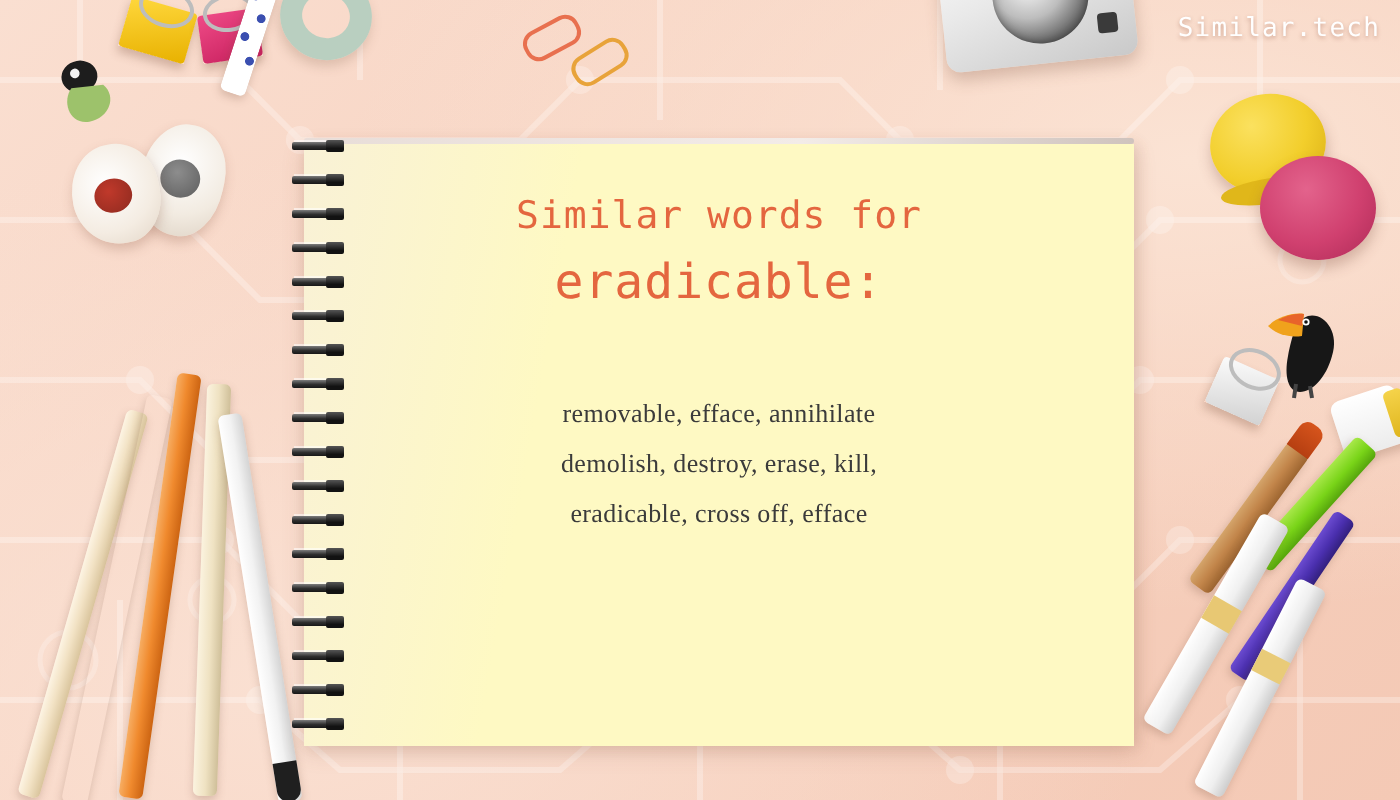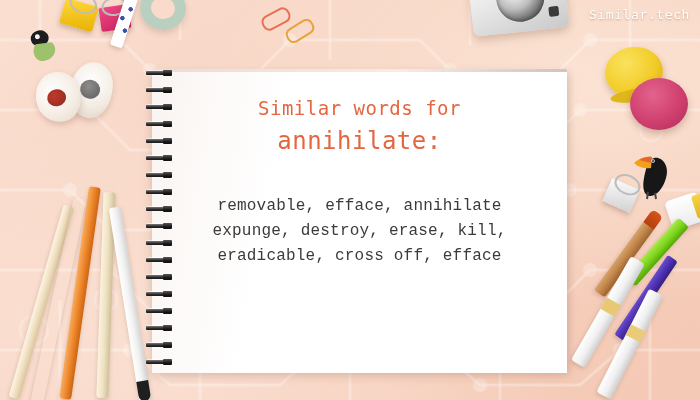--- a/index.html
+++ b/index.html
@@ -37,21 +37,21 @@
   }
   .circuit svg { width: 100%; height: 100%; display: block; }
 
   
   .page {
     position: absolute;
     left: 152px;
     top: 72px;
     width: 415px;
     height: 301px;
-    background: #ffffff;
+    background: #fef9c3;
     box-shadow: 0 3px 10px rgba(140, 90, 70, .22),
                 2px 0 6px rgba(140, 90, 70, .14);
   }
   .page-sheen {
     position: absolute;
     inset: 0;
     background: linear-gradient(100deg, rgba(245,235,230,.55) 0%, rgba(255,255,255,0) 30%);
     pointer-events: none;
   }
   .page-topedge {
@@ -115,22 +115,22 @@
   .headword {
     font-family: "DejaVu Sans Mono", monospace;
     font-size: 24px;
     color: #e4663f;
     letter-spacing: .5px;
     line-height: 34px;
     margin-top: 2px;
   }
   .synonyms {
     margin-top: 36px;
-    font-family: Liberation Mono, monospace;
-    font-size: 16px;
+    font-family: Liberation Serif, serif;
+    font-size: 13px;
     color: #3b3b3b;
     line-height: 25px;
     letter-spacing: .2px;
   }
   .syn-line { white-space: pre; }
 
   
   .watermark {
     position: absolute;
     right: 10px;
@@ -526,25 +526,25 @@
   <div class="prop stick marker-white2">
     <div class="band"></div>
   </div>
 
   <div class="page">
     <div class="page-topedge"></div>
     <div class="page-sheen"></div>
 
     <div class="content">
       <div class="title-line">Similar words for</div>
-      <div class="headword">annihilate:</div>
+      <div class="headword">eradicable:</div>
 
       <div class="synonyms">
         <div class="syn-line">removable, efface, annihilate</div>
-        <div class="syn-line">expunge, destroy, erase, kill,</div>
+        <div class="syn-line">demolish, destroy, erase, kill,</div>
         <div class="syn-line">eradicable, cross off, efface</div>
       </div>
     </div>
   </div>
 
   <div class="spiral">
     <div class="coil" style="top:4px">
         <i class="bar"></i>
         <i class="knob"></i>
         <i class="hl"></i>

